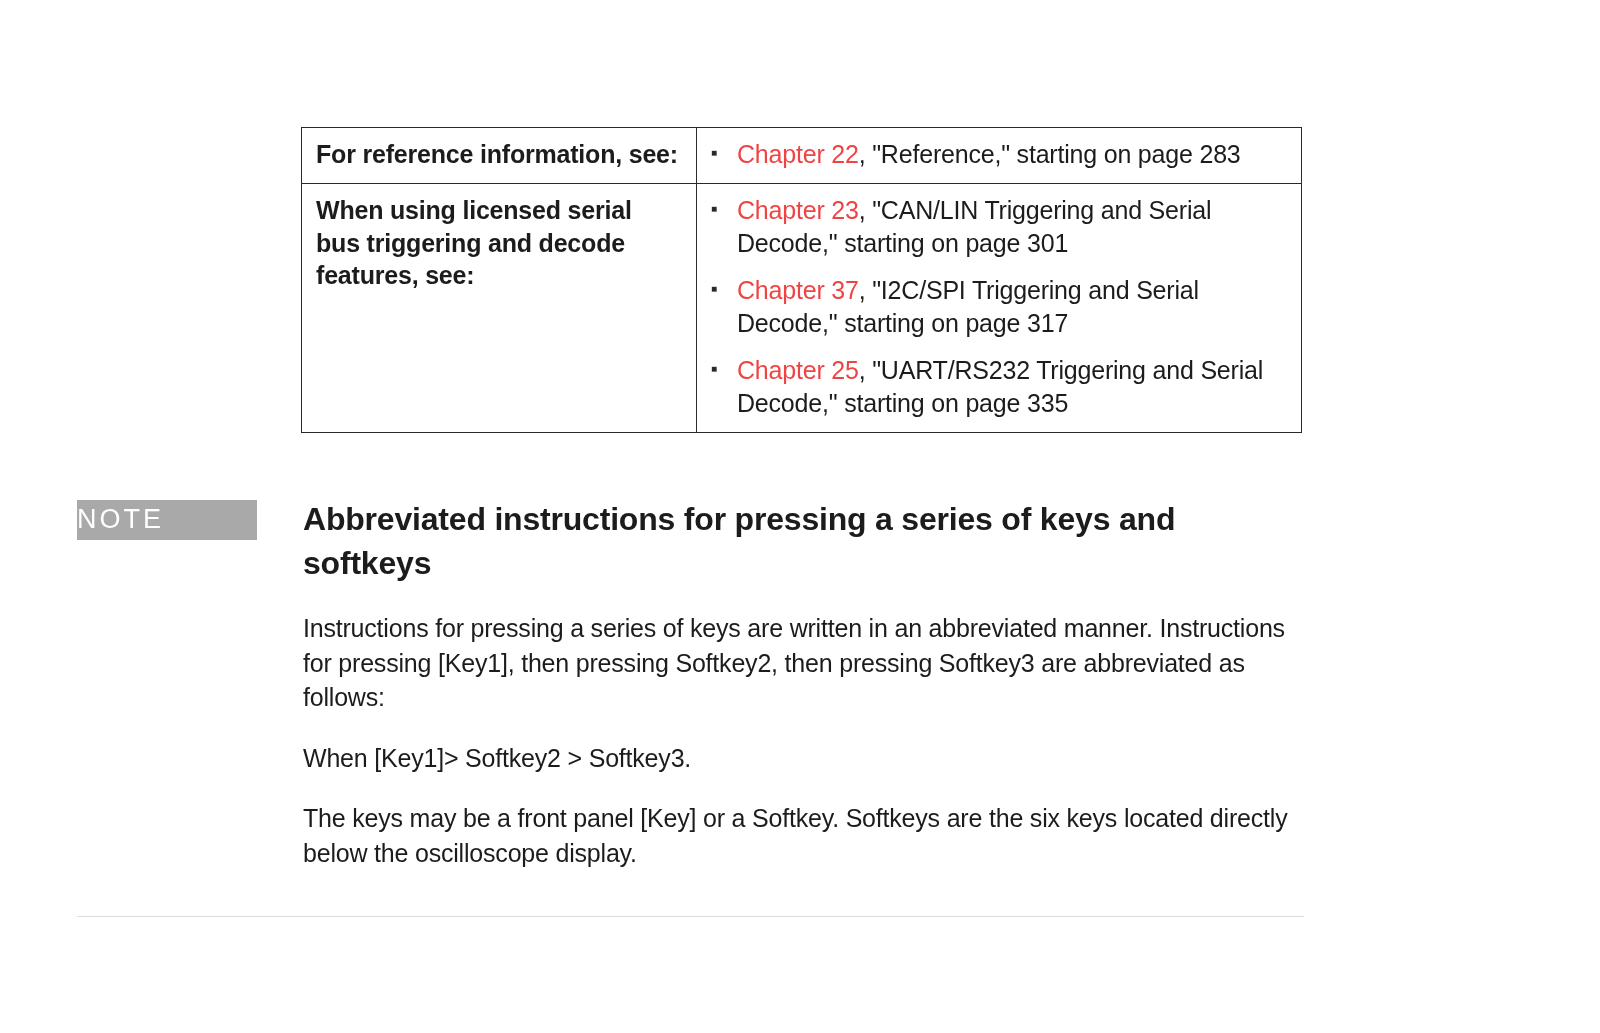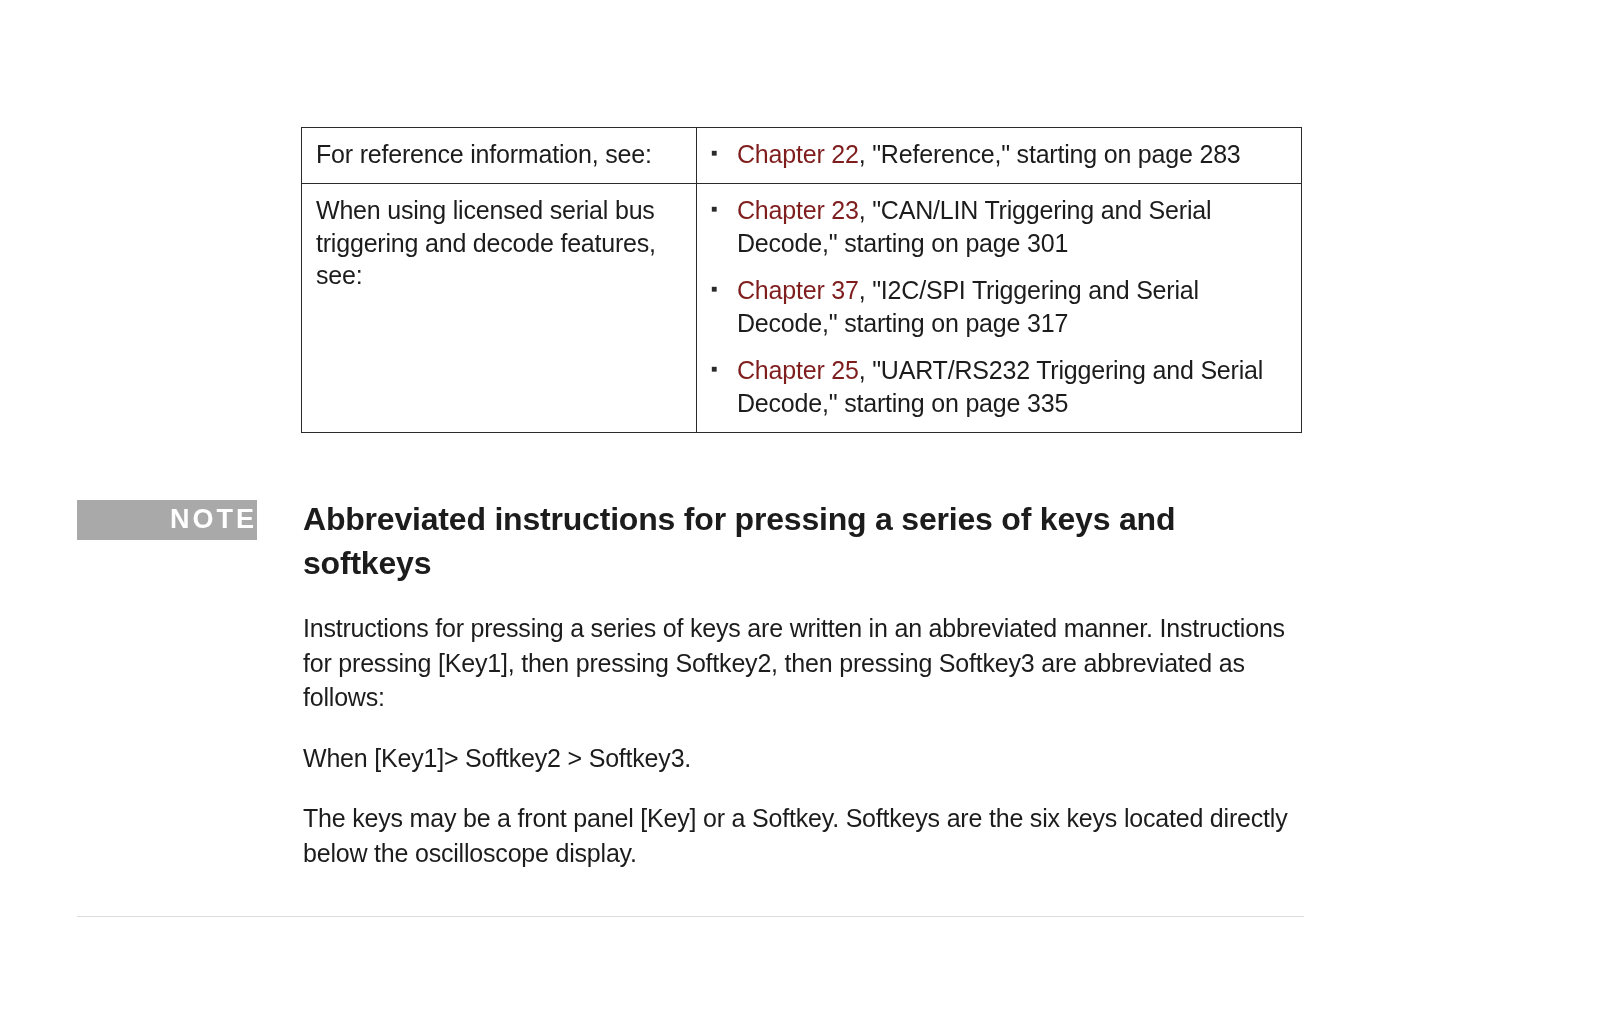--- a/index.html
+++ b/index.html
@@ -31,21 +31,21 @@
   }
   .reftable td {
     border: 1.5px solid #2b2b2b;
     padding: 10px 14px 12px 14px;
     vertical-align: top;
   }
   .reftable col.lcol { width: 395px; }
   .reftable col.rcol { width: 605px; }
 
   .reflabel {
-    font-weight: 400;
+    font-weight: 700;
     line-height: 1.3;
   }
 
   ul.reflist {
     list-style: none;
     margin: 0;
     padding: 0;
   }
   ul.reflist > li {
     padding-left: 26px;
@@ -56,44 +56,44 @@
   ul.reflist > li:last-child { margin-bottom: 0; }
   ul.reflist > li::before {
     content: "■";
     position: absolute;
     left: 0px;
     top: 8px;
     font-size: 10px;
     color: #2a2a2a;
   }
   .chapterlink {
-    color: #7f1d1d;
+    color: #ef4444;
   }
 
   
   .noteblock {
     position: absolute;
     left: 77px;
     top: 497px;
     width: 1227px;
     display: flex;
     align-items: flex-start;
     border-bottom: 1.5px solid #dcdcdc;
     padding-bottom: 34px;
   }
   .notelabel {
     flex: 0 0 180px;
     height: 40px;
     background: #a9a9a9;
     color: #ffffff;
-    font-weight: 700;
+    font-weight: 400;
     letter-spacing: 3px;
     display: flex;
     align-items: center;
-    justify-content: flex-end;
+    justify-content: flex-start;
     font-size: 27px;
     margin-top: 3px;
   }
   .notelabel span {
     transform: translateY(-1px);
   }
   .notebody {
     flex: 1 1 auto;
     margin-left: 46px;
     line-height: 1.38;

